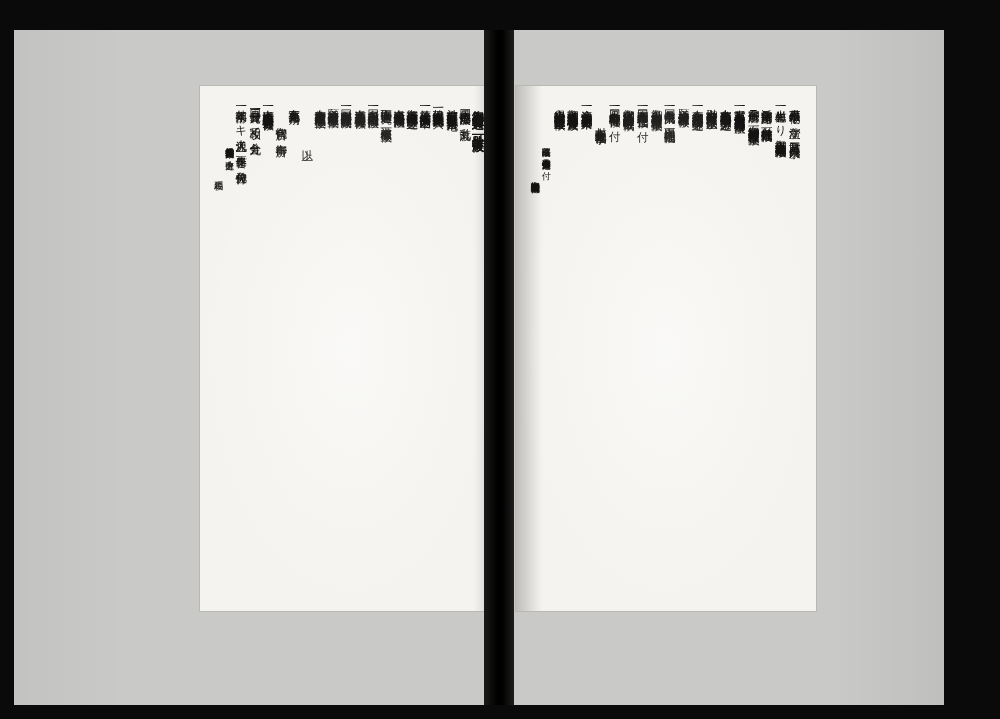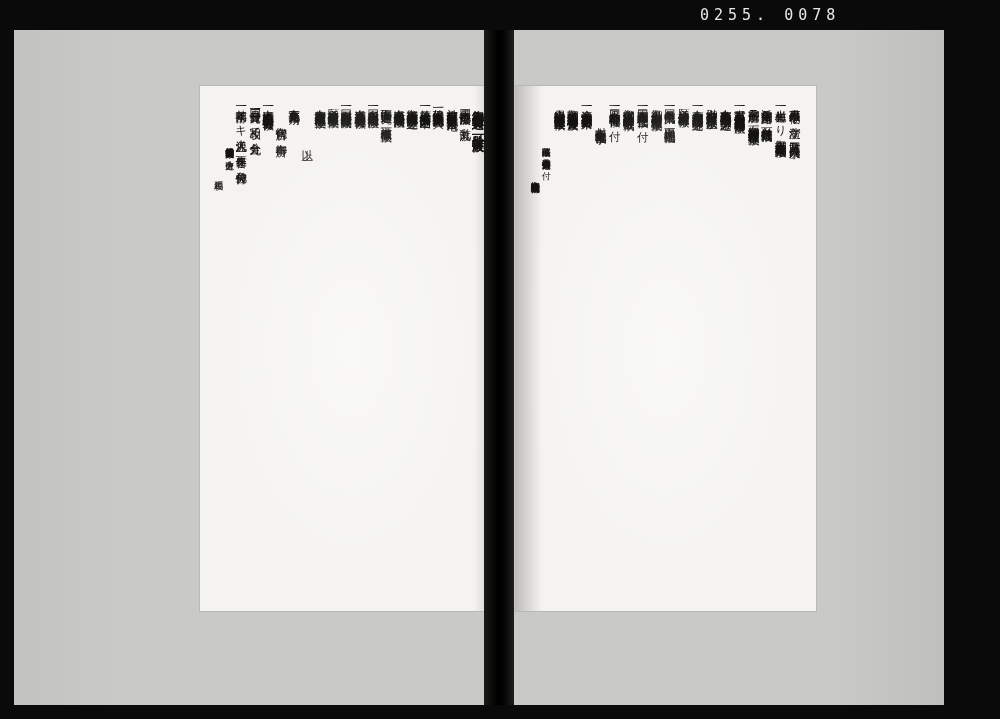--- a/index.html
+++ b/index.html
@@ -143,21 +143,20 @@
     left: 0; top: 0; width: 26px; height: 100%;
     background: linear-gradient(90deg, rgba(0,0,0,0.22), rgba(0,0,0,0));
     pointer-events: none;
   }
 </style>
 </head>
 <body>
 
 <div id="scan">
 
-  <div class="frame-number">0255. 0078</div>
 
   <div class="mount"></div>
 
   <div class="leaf right-leaf">
     <div class="spine-shadow-left"></div>
     <div class="textblock">
       <div class="col c-head c-tall">為御用候者其通ニ可仕旨申渡候</div>
       <div class="col c-tall">同十月抱込怪丹山沢ぐ乱丸渡</div>
       <div class="col c-tall">被仰出其意得可申候以上寛文十二年八月七日</div>
       <div class="col c-mid">乾保候一組帳直創業先先里子再興</div>

